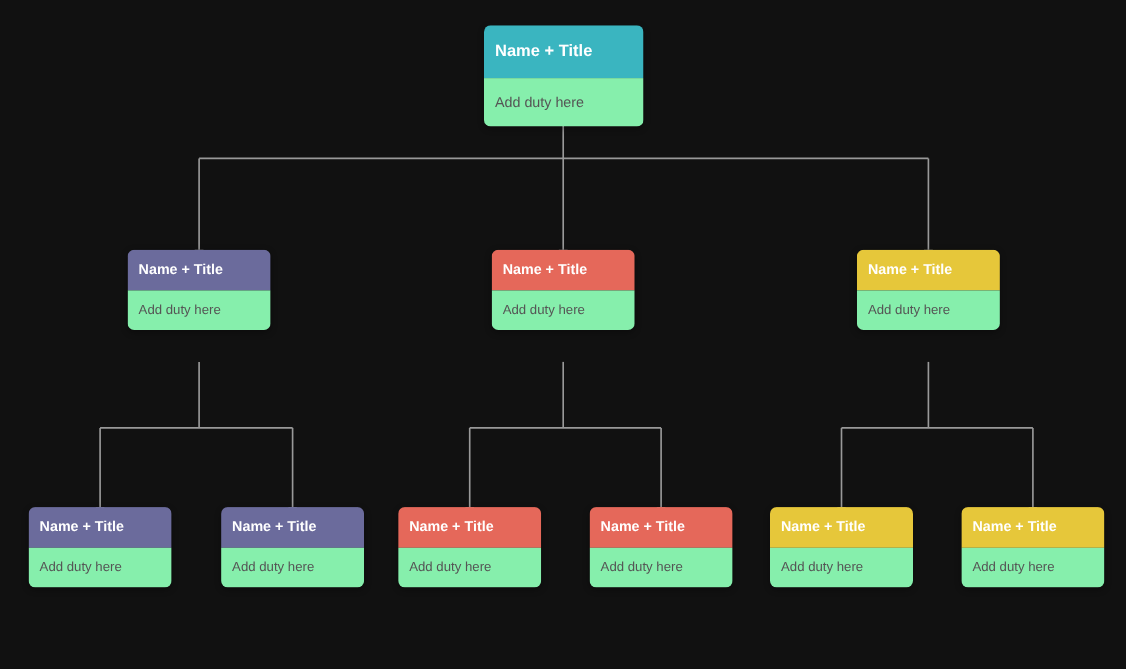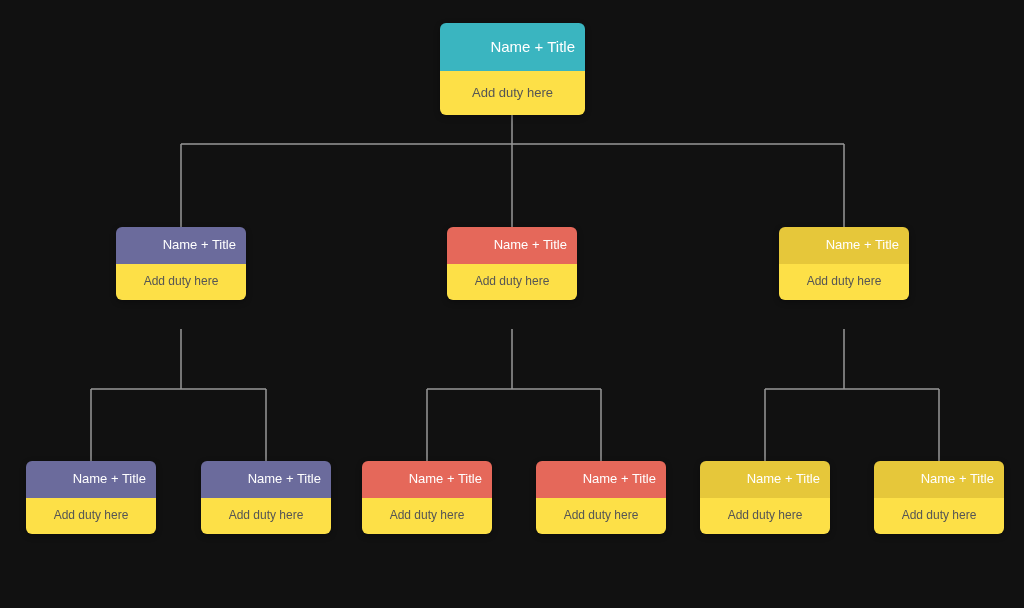--- a/index.html
+++ b/index.html
@@ -33,31 +33,30 @@
     .node {
       position: absolute;
       width: 130px;
       border-radius: 6px;
       overflow: hidden;
       box-shadow: 0 2px 6px rgba(0,0,0,0.3);
     }
 
     .node-header {
       padding: 10px 10px;
-      text-align: right;
+      text-align: left;
       color: #fff;
       font-size: 13px;
-      font-weight: normal;
+      font-weight: bold;
       line-height: 1.3;
     }
 
     .node-body {
-      background: #fde047;
+      background: #86efac;
       padding: 10px 10px;
-      text-align: center;
       font-size: 12px;
       color: #555;
       min-height: 36px;
       line-height: 1.3;
     }
 
     
     .teal   { background: #3ab5c0; }
     .purple { background: #6b6b9c; }
     .coral  { background: #e5685a; }

